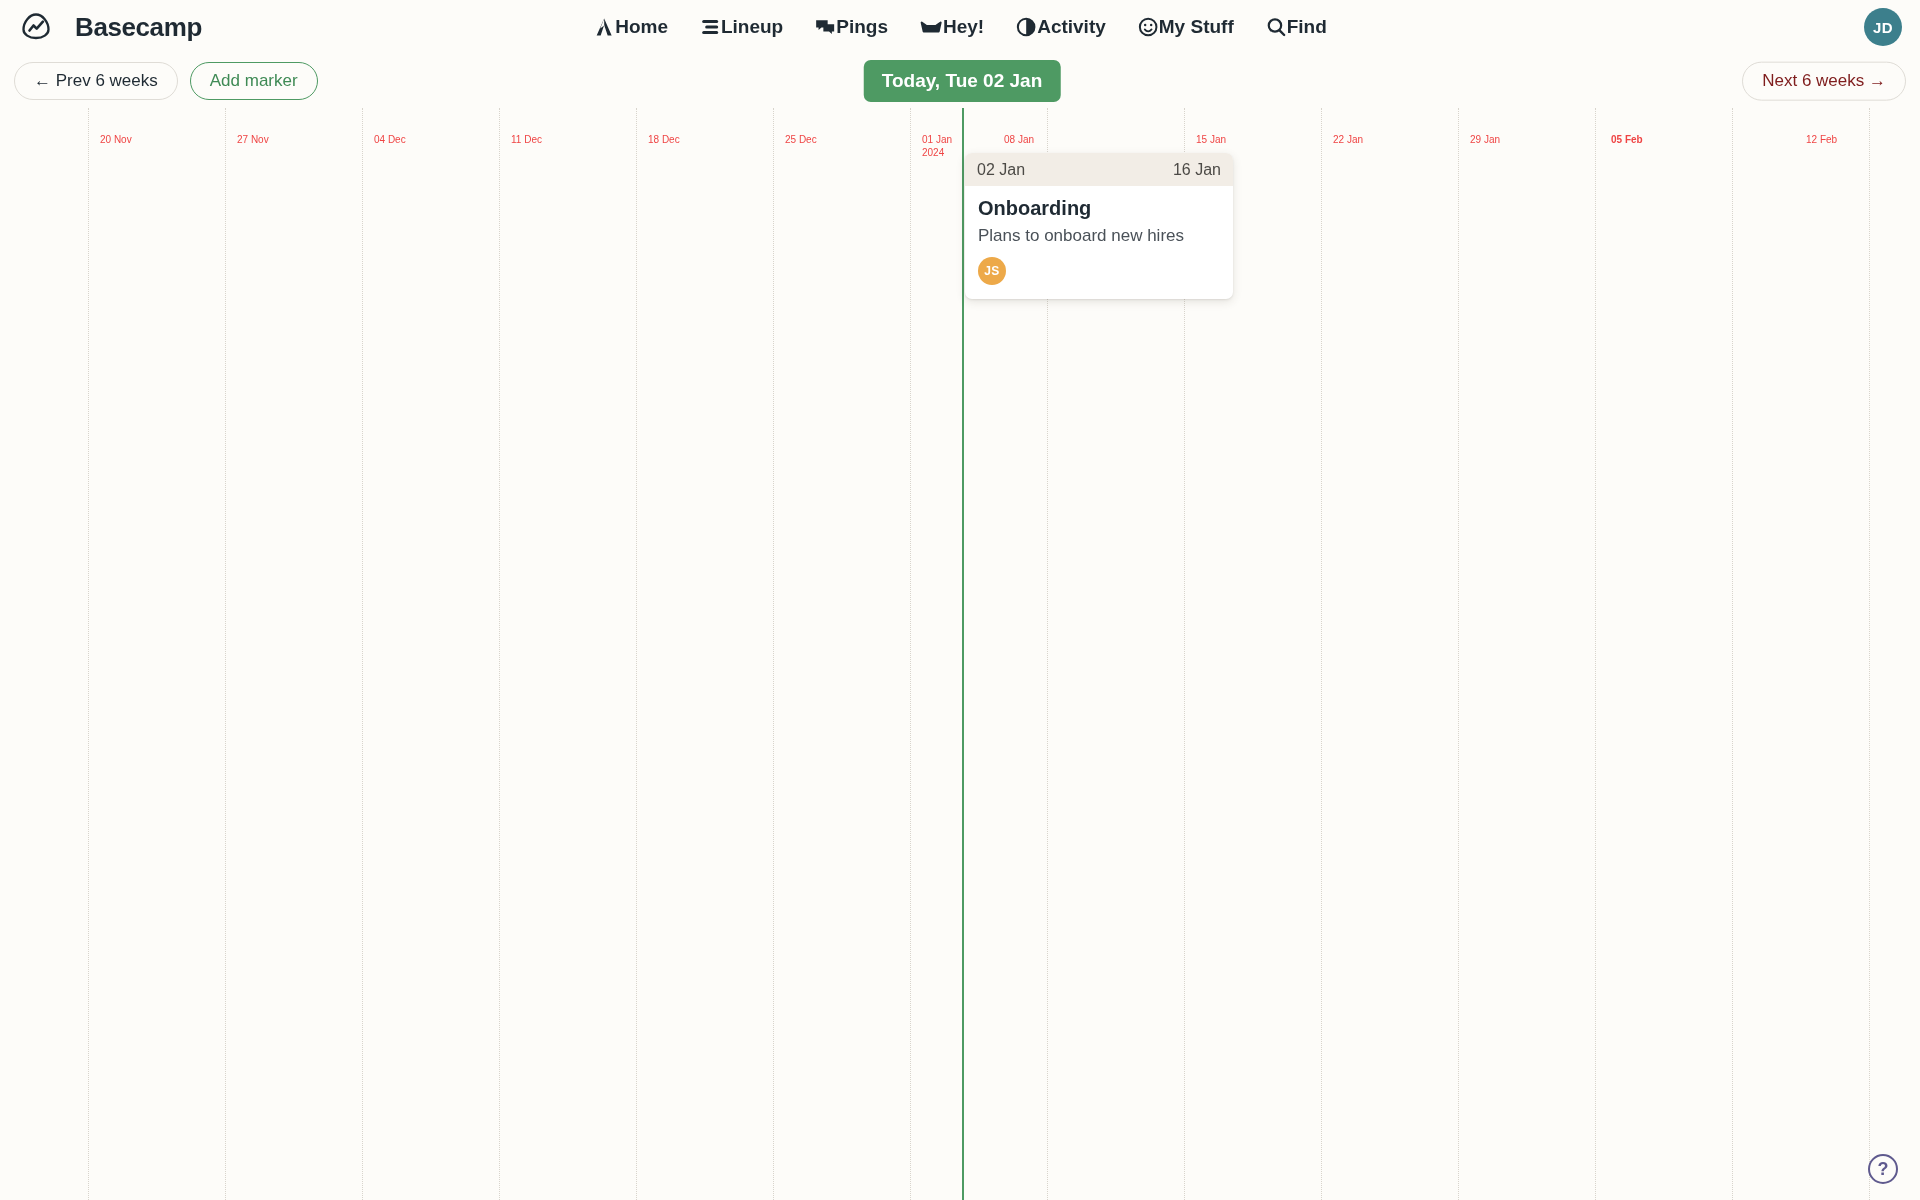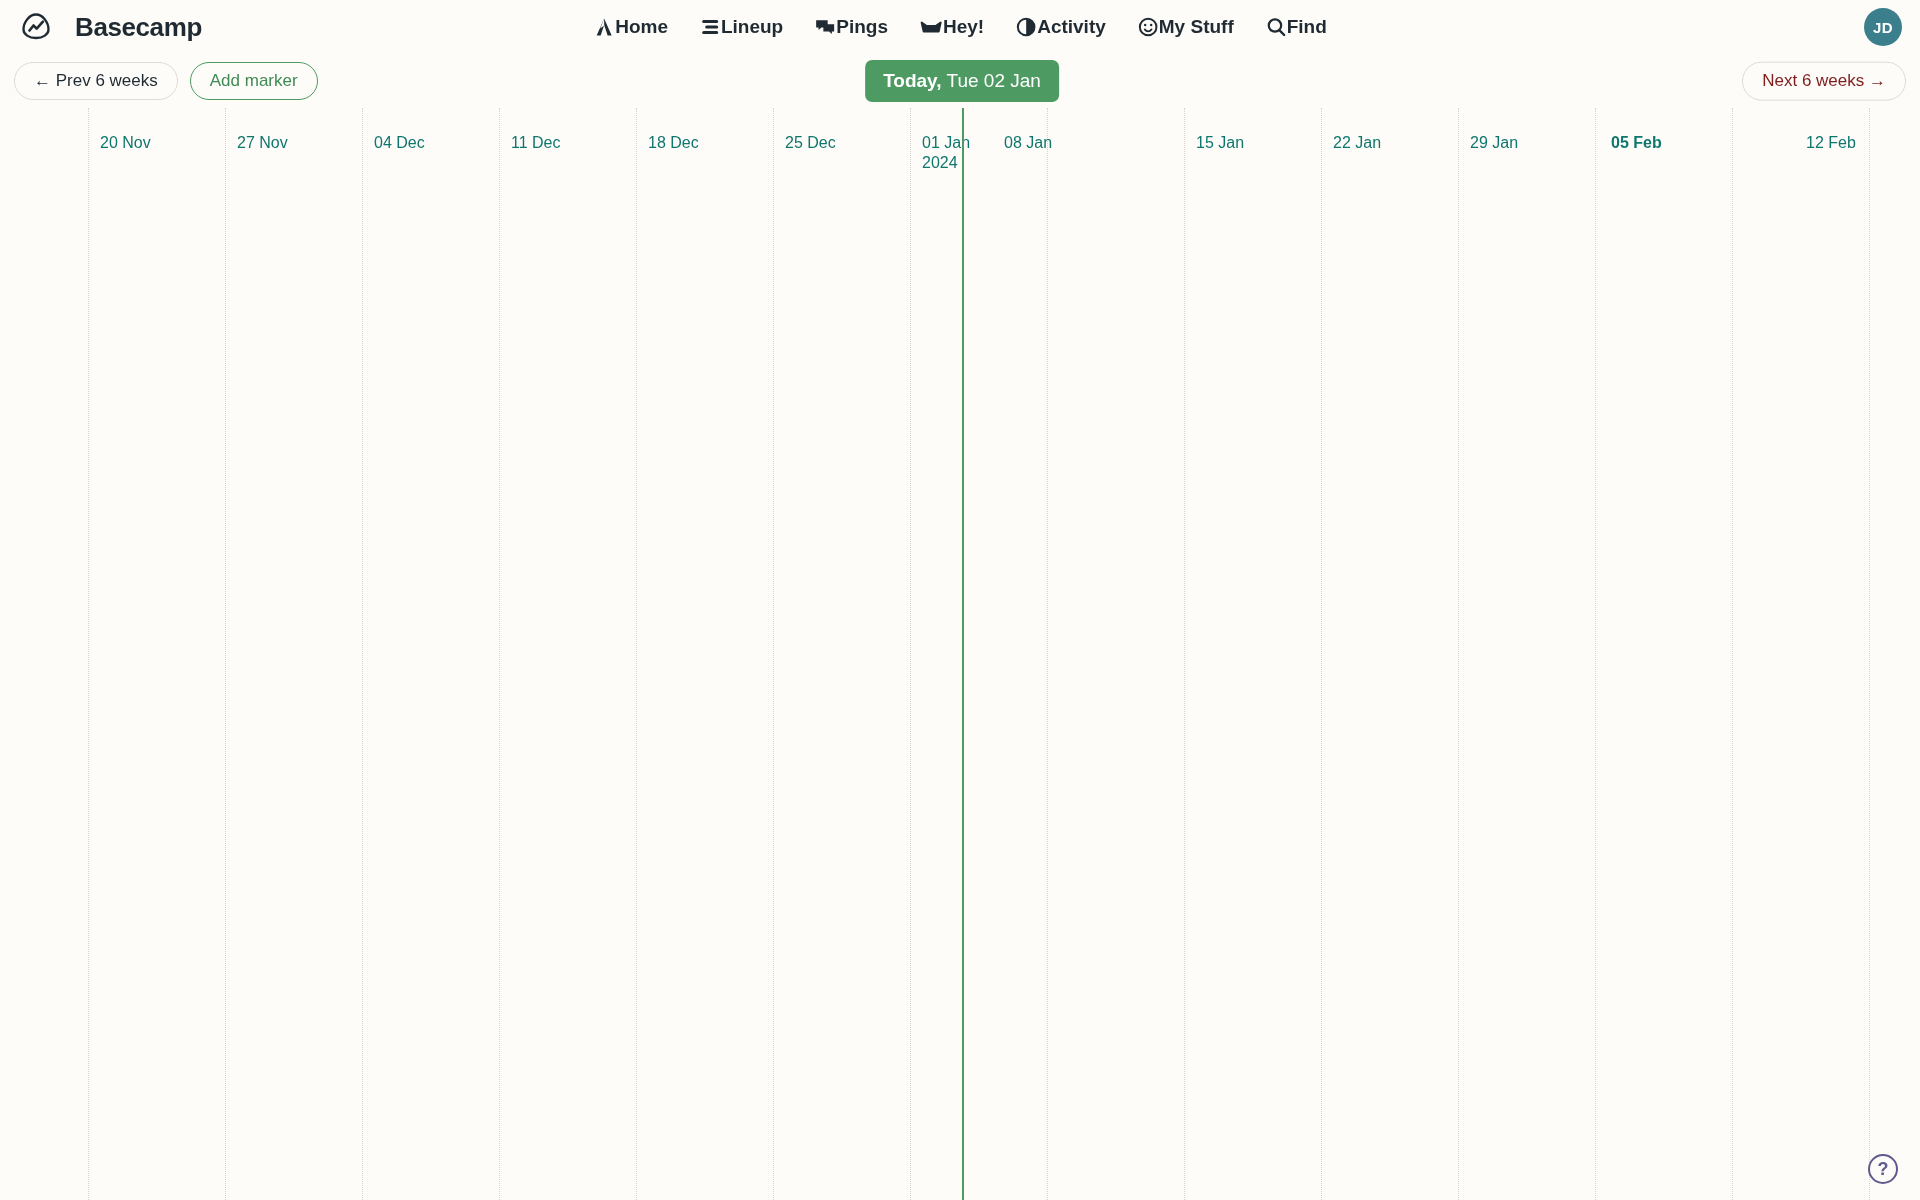--- a/index.html
+++ b/index.html
@@ -118,42 +118,42 @@
     transform: translate(-50%, -50%);
     background: #4e9a63;
     color: #fff;
     border-radius: 7px;
     padding: 10px 18px;
     font-size: 19px;
     white-space: nowrap;
     cursor: pointer;
   }
   .today-pill b { font-weight: bold; }
-  .today-pill span { font-weight: normal; }
+  .today-pill span { font-weight: bold; }
 
   
   .timeline {
     position: relative;
     height: 1092px;
     overflow: hidden;
   }
 
   .grid-col {
     position: absolute;
     top: 0;
     bottom: 0;
     width: 0;
     border-left: 1px dotted #d8d4cc;
   }
 
   .col-label {
     position: absolute;
     top: 26px;
-    font-size: 16px;
-    color: #0f766e;
+    font-size: 10px;
+    color: #ef4444;
     white-space: nowrap;
     pointer-events: none;
   }
   .col-label .year {
     display: block;
     margin-top: 2px;
   }
 
   .today-line {
     position: absolute;
@@ -335,20 +335,31 @@
     <b>Today,</b><span> Tue 02 Jan</span>
   </div>
 
   <div class="btn btn-next">Next 6 weeks →</div>
 </div>
 
 <div class="timeline" id="timeline">
 
   <div class="today-line" style="left: 962px;"></div>
 
+  <div class="card">
+    <div class="card-head">
+      <span>02 Jan</span>
+      <span>16 Jan</span>
+    </div>
+    <div class="card-body">
+      <div class="card-title">Onboarding</div>
+      <div class="card-desc">Plans to onboard new hires</div>
+      <div class="card-avatar">JS</div>
+    </div>
+  </div>
 
   <div class="help-btn">?</div>
 <div class="grid-col" style="left: 88px;"></div>
     <div class="col-label" style="left: 100px;">20 Nov</div>
     <div class="grid-col" style="left: 225px;"></div>
     <div class="col-label" style="left: 237px;">27 Nov</div>
     <div class="grid-col" style="left: 362px;"></div>
     <div class="col-label" style="left: 374px;">04 Dec</div>
     <div class="grid-col" style="left: 499px;"></div>
     <div class="col-label" style="left: 511px;">11 Dec</div>

